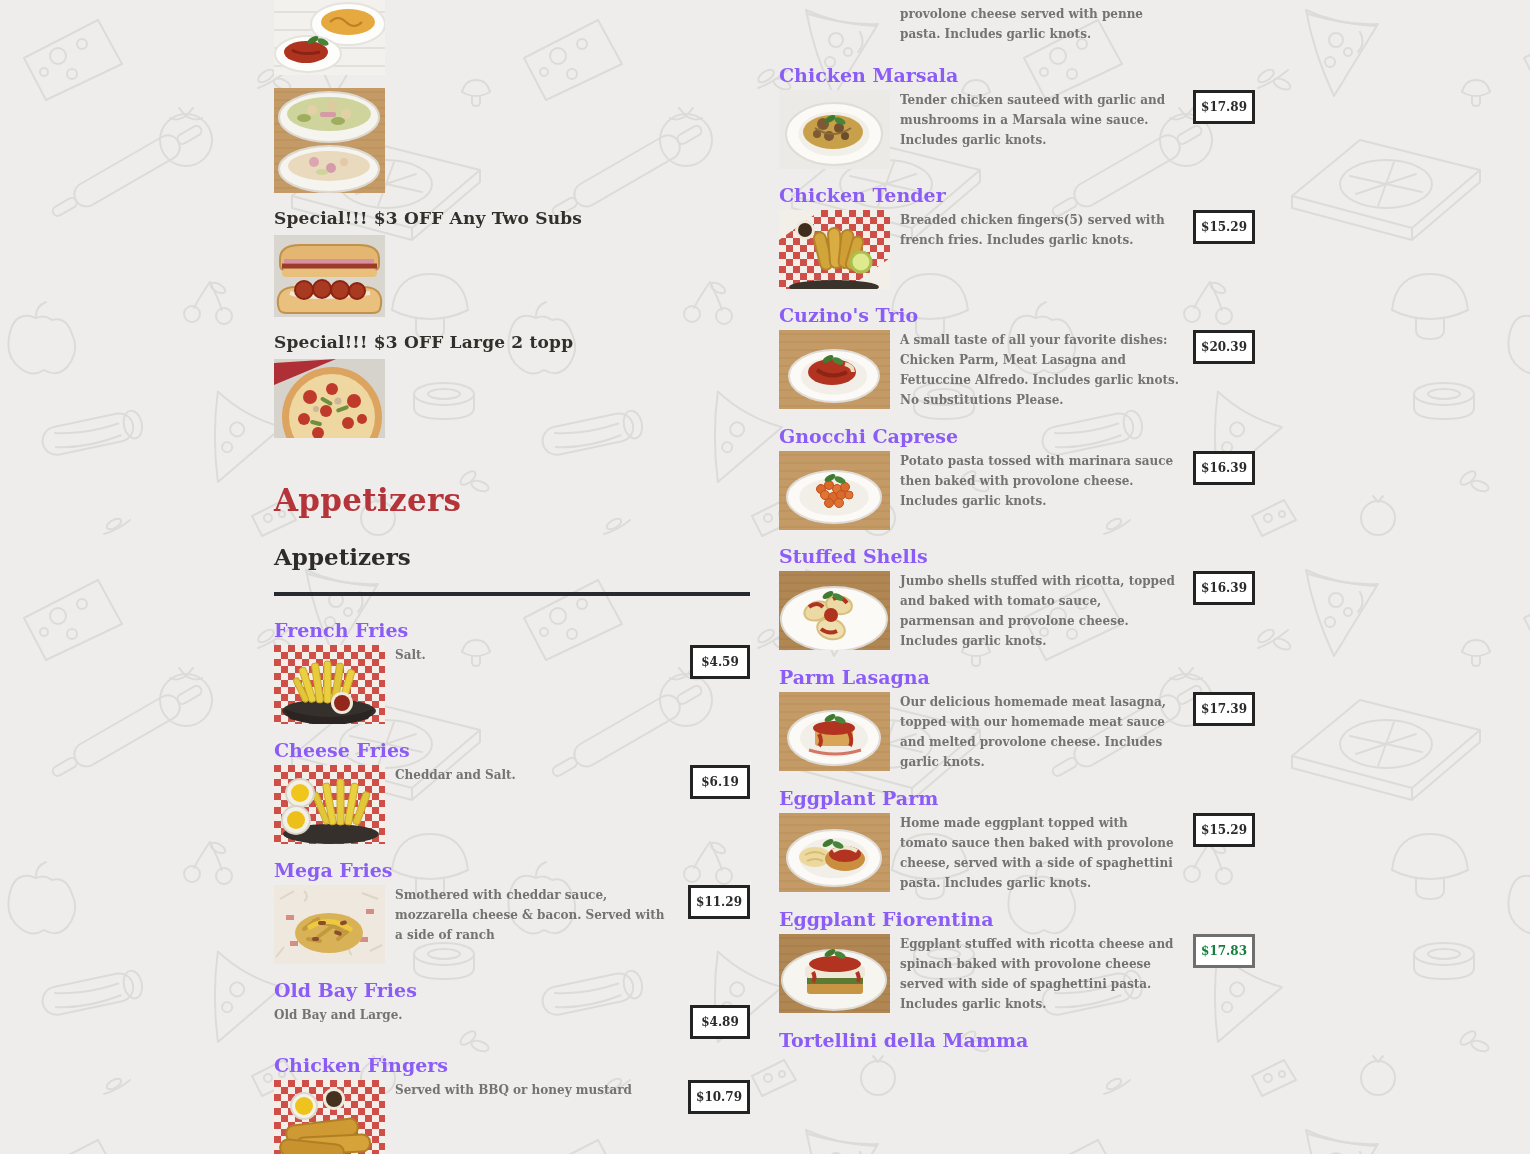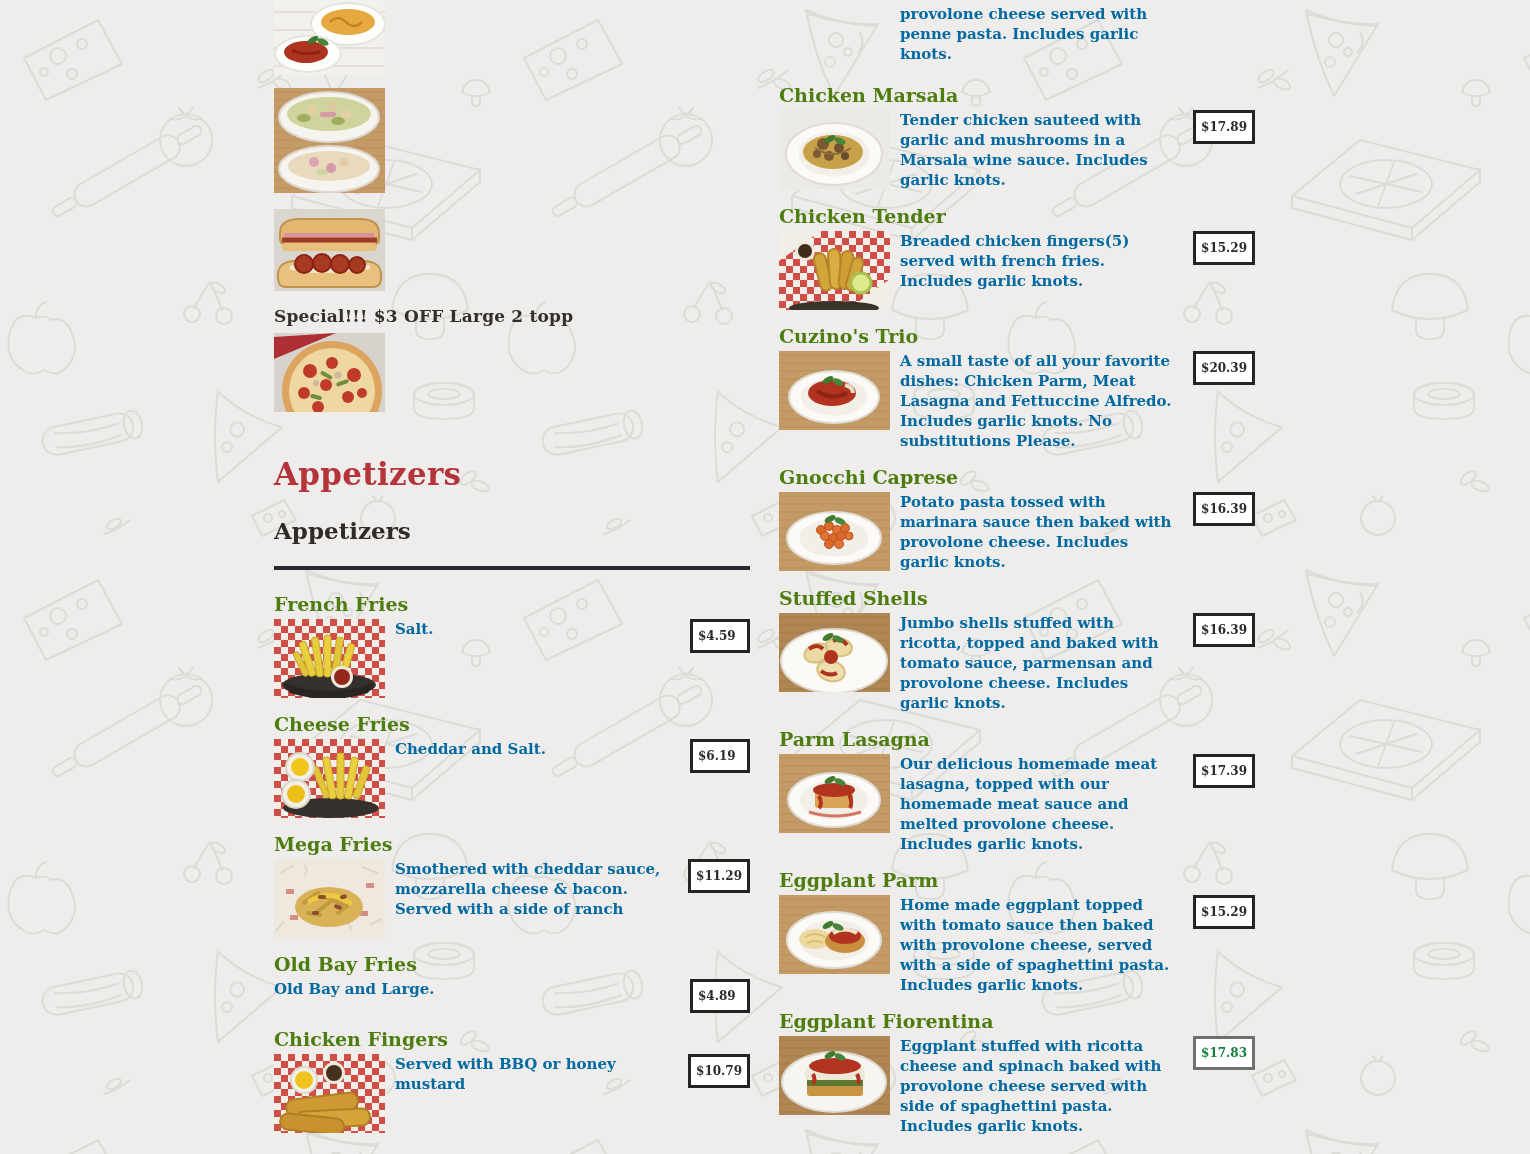--- a/index.html
+++ b/index.html
@@ -21,27 +21,27 @@
   .special .photo{width:111px}
 
   .category-heading{font-size:31px;line-height:36px;font-weight:700;color:#b5343a;margin:44px 0 0;letter-spacing:.3px}
   .section-heading{font-size:23px;line-height:26px;font-weight:700;color:#2f2b28;margin:26px 0 0}
   .divider{border:none;border-top:4px solid #272b31;margin:22px 0 0}
 
   .items{margin-top:23px}
   #right-items.items{margin-top:20px}
 
   .menu-item{margin-bottom:15px}
-  .item-name{font-size:19px;line-height:22px;font-weight:700;color:#4d7c0f;margin:0 0 4px}
+  .item-name{font-size:19px;line-height:22px;font-weight:700;color:#8b5cf6;margin:0 0 4px}
   .item-row{display:flex;align-items:flex-start}
   .item-photo{width:111px;height:79px;flex:0 0 111px;margin-right:10px}
-  .item-desc{flex:1;margin:0;font-size:15px;line-height:20px;font-weight:700;color:#0369a1;padding-right:14px}
+  .item-desc{flex:1;margin:0;font-size:12px;line-height:20px;font-weight:700;color:#737373;padding-right:14px}
   .price-box{
     margin-left:auto;background:#ffffff;border:3px solid #232323;color:#2b2b2b;
-    font-size:12px;font-weight:700;padding:7px 5px;min-width:44px;white-space:nowrap;
+    font-size:12px;font-weight:700;padding:7px 5px;min-width:44px;text-align:center;white-space:nowrap;
   }
   .menu-item.unavailable .price-box{border-color:#6f6f6f;color:#15803d}
 
   .partial{margin-top:4px;margin-bottom:0}
   .partial .photo-spacer{flex:0 0 121px}
   .partial .price-spacer{flex:0 0 58px;margin-left:auto}
 </style>
 </head>
 <body>
 
@@ -188,20 +188,21 @@
               <ellipse cx="55" cy="78" rx="41" ry="15" fill="#e9d9bd"></ellipse>
     <circle cx="40" cy="74" r="5" fill="#dba6b2"></circle>
               <circle cx="57" cy="80" r="5" fill="#d49cab"></circle>
               <circle cx="70" cy="74" r="4" fill="#e3c9a8"></circle>
               <ellipse cx="48" cy="84" rx="6" ry="3" fill="#cdd49c"></ellipse>
             </svg>
           </div>
   </div>
 
   <div class="special">
+    <h4 class="special-title">Special!!! $3 OFF Any Two Subs</h4>
     <div class="photo" style="height: 82px;">
             <svg viewBox="0 0 111 82" width="111" height="82" preserveAspectRatio="none">
               <rect width="111" height="82" fill="#d9d5cf"></rect>
     <path d="M6 24q0 -14 20 -14h59q20 0 20 14v6q0 6 -8 6h-83q-8 0 -8 -6z" fill="#e3b671" stroke="#c1924c" stroke-width="2"></path>
     <path d="M8 31h95" stroke="#9c3a2c" stroke-width="5"></path>
               <path d="M10 26h90" stroke="#d9909e" stroke-width="4"></path>
               <rect x="8" y="34" width="95" height="8" rx="4" fill="#e8c07c"></rect>
     <path d="M4 70q-2 -18 18 -18h67q20 0 18 18l-1 4q-1 4 -8 4h-85q-7 0 -8 -4z" fill="#e9c07e" stroke="#c1924c" stroke-width="2"></path>
     <path d="M16 58q22 8 80 0" stroke="#f0e8d8" stroke-width="4" fill="none"></path>
     <circle cx="30" cy="55" r="9" fill="#a83a22" stroke="#8c2312" stroke-width="2"></circle>

